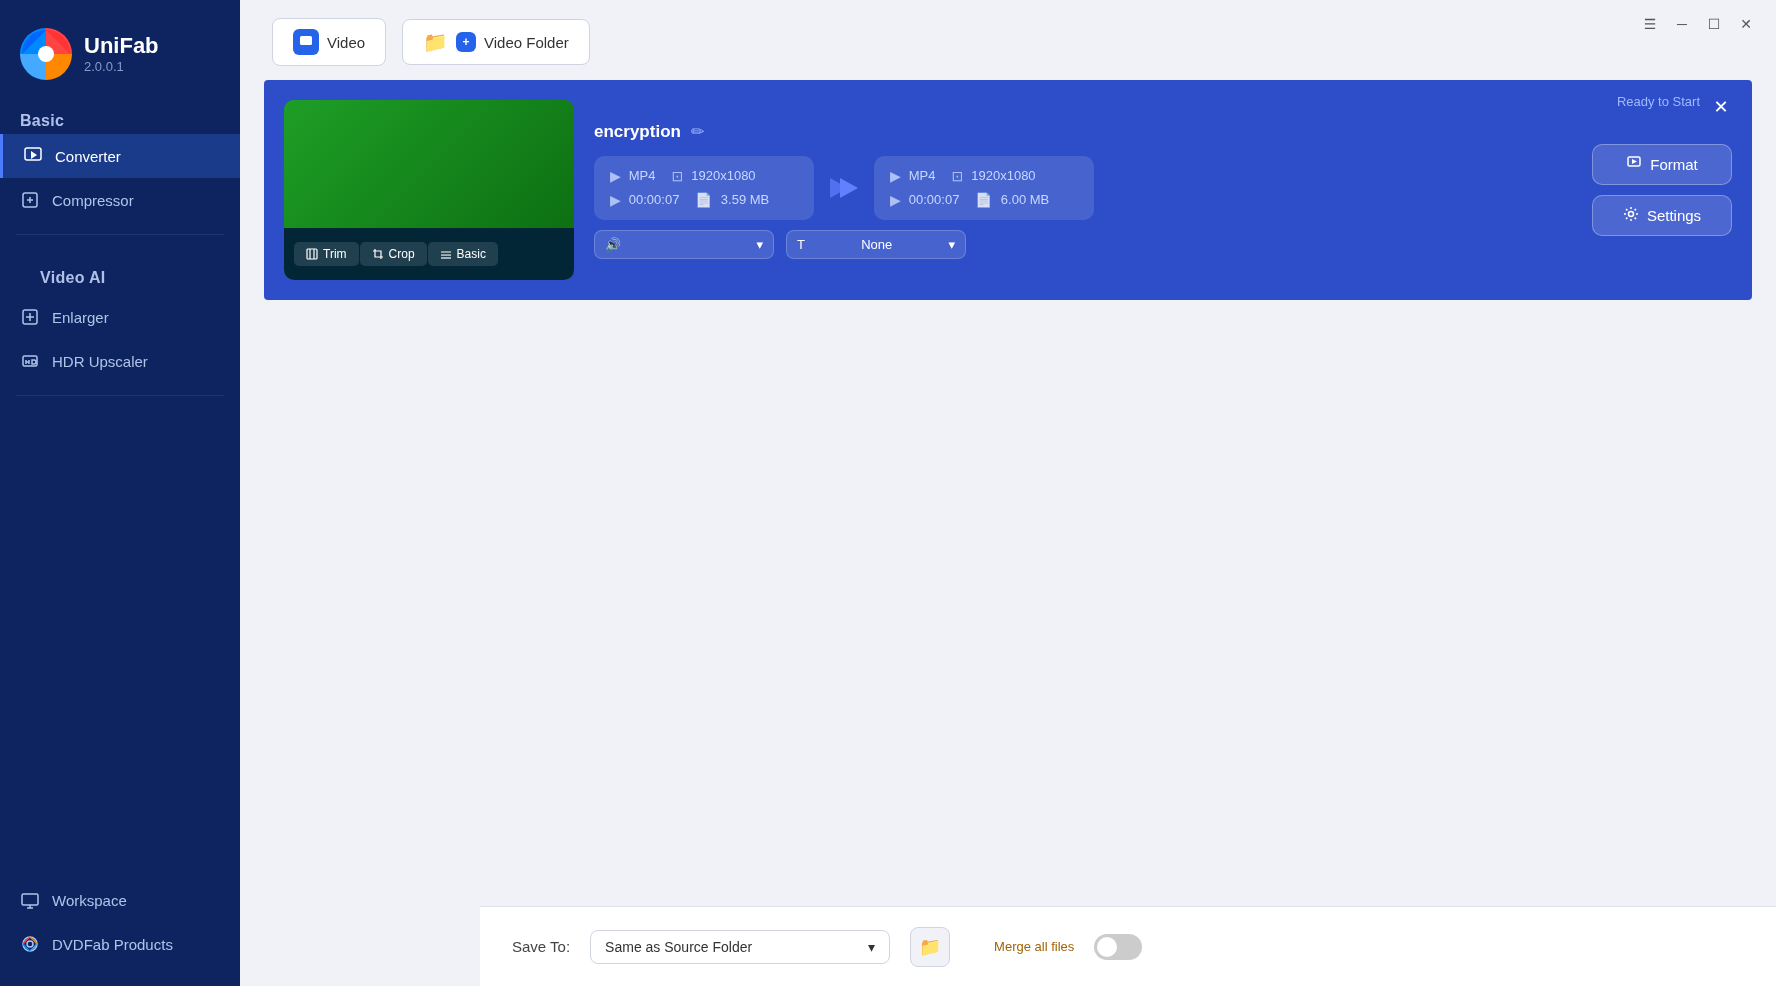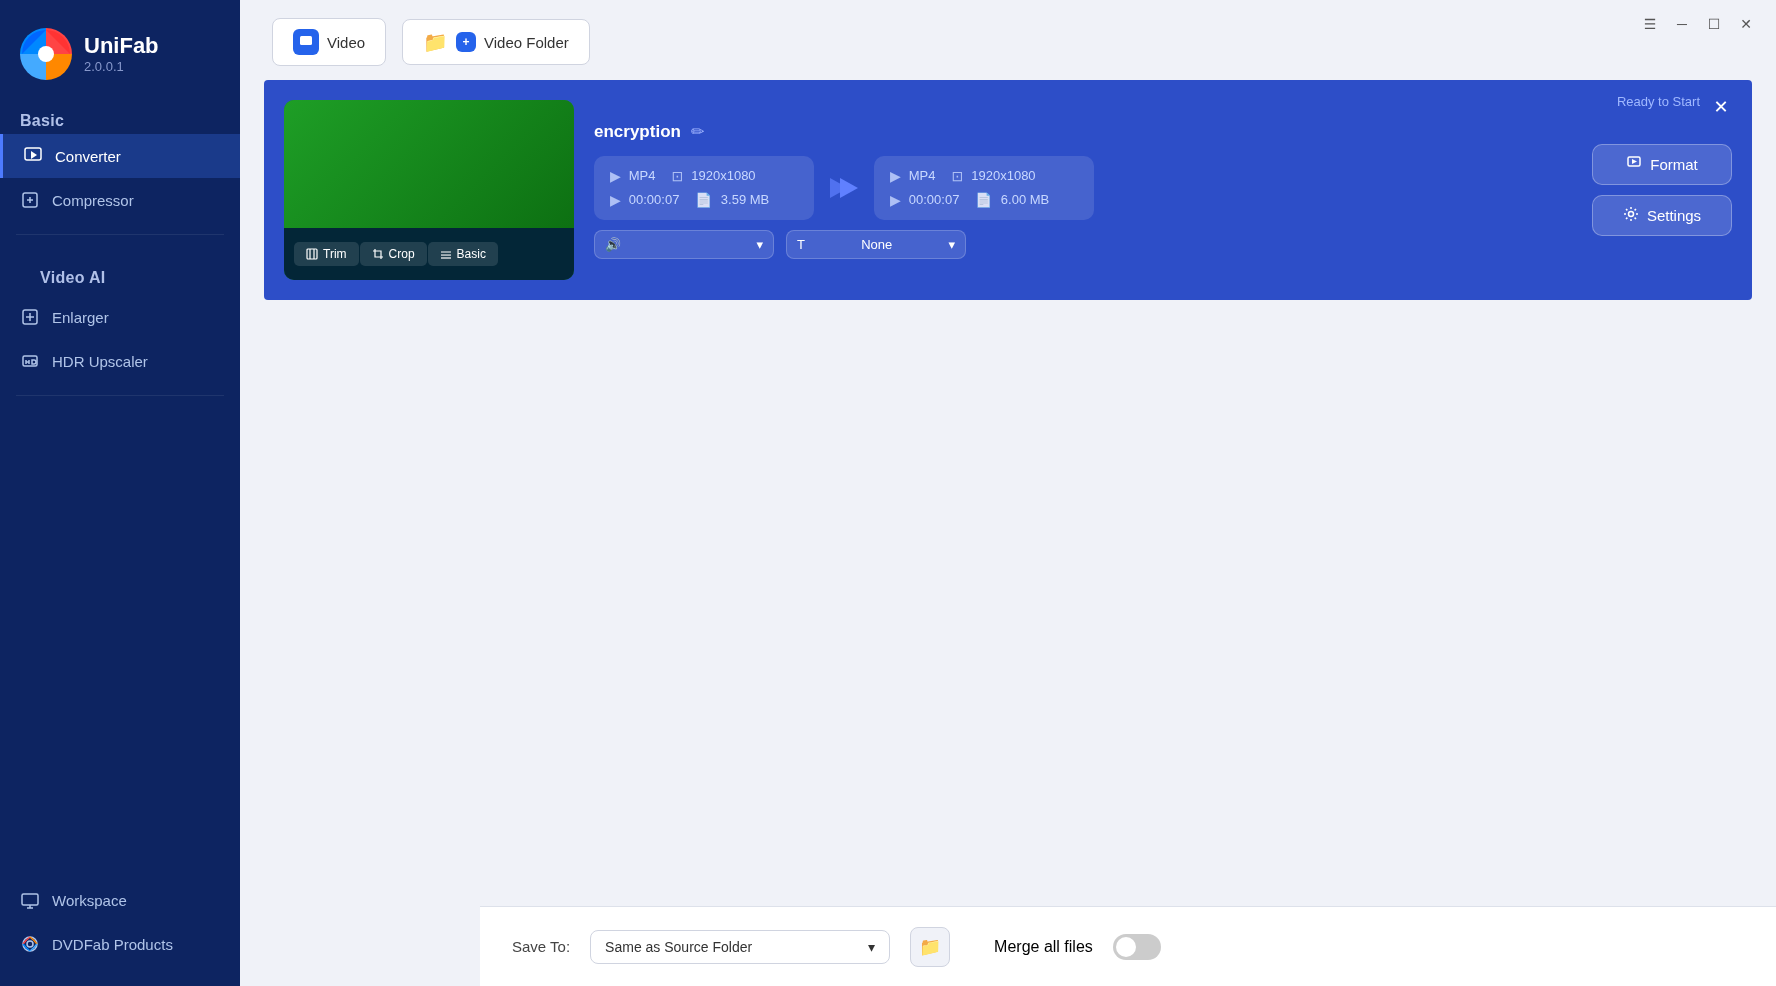--- a/index.html
+++ b/index.html
@@ -407,22 +407,22 @@
       width: 40px;
       height: 40px;
       display: flex;
       align-items: center;
       justify-content: center;
       cursor: pointer;
       font-size: 18px;
     }
 
     .merge-label {
-      font-size: 16px;
-      color: #000000;
+      font-size: 13px;
+      color: #a16207;
       margin-left: 24px;
       flex-shrink: 0;
     }
 
     .toggle-switch {
       width: 48px;
       height: 26px;
       background: #ccc;
       border-radius: 13px;
       position: relative;

